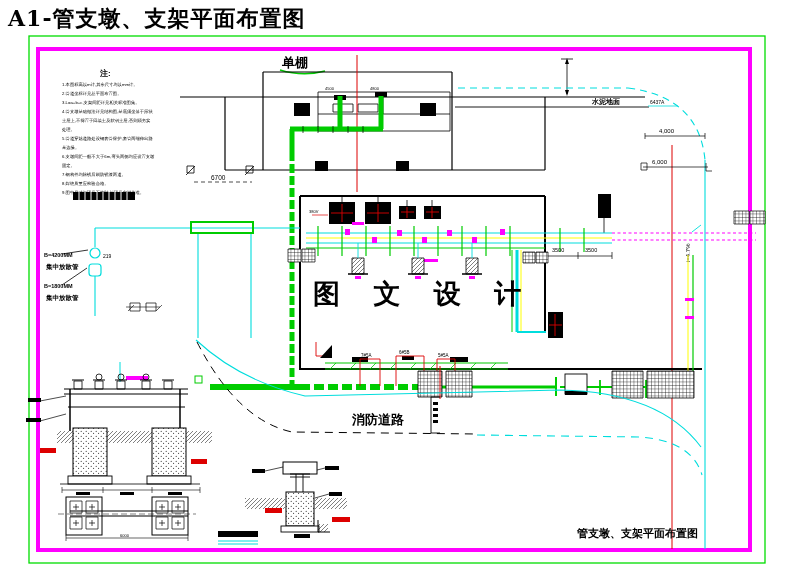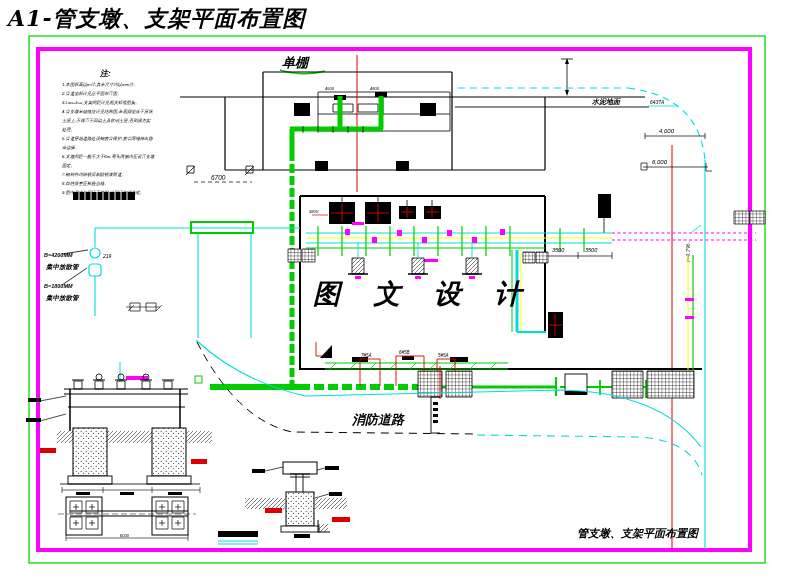--- a/index.html
+++ b/index.html
@@ -1,17 +1,17 @@
 <!DOCTYPE html>
 <html><head>
 <meta charset="utf-8">
 <style>
   html,body{margin:0;padding:0;background:#fff;}
   .stage{position:relative;width:786px;height:588px;background:#fef9c3;overflow:hidden;
-         font-family:"Liberation Sans",sans-serif;font-style:italic;}
+         font-family:"Liberation Sans",sans-serif;}
   svg{position:absolute;left:0;top:0;}
   svg text{font-family:"Liberation Sans",sans-serif;fill:#000;}
   .title{font-family:"DejaVu Serif",serif;font-weight:bold;letter-spacing:1px;}
   .wm{font-family:"DejaVu Serif",serif;letter-spacing:12px;font-weight:bold;}
   .bold{font-weight:bold;}
 </style>
 </head>
 <body>
 
 <div class="stage">

